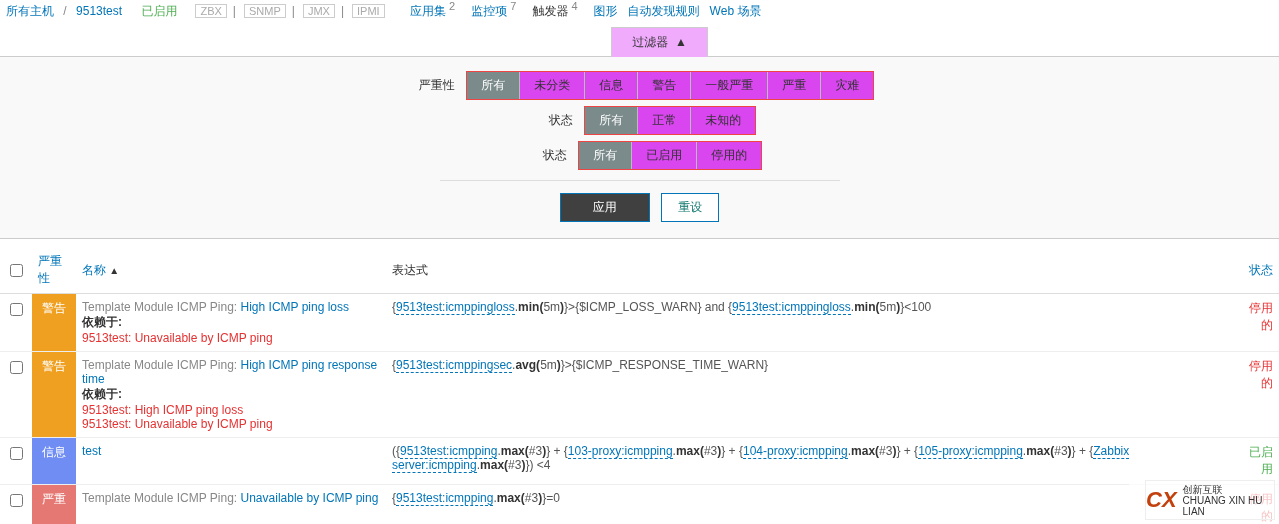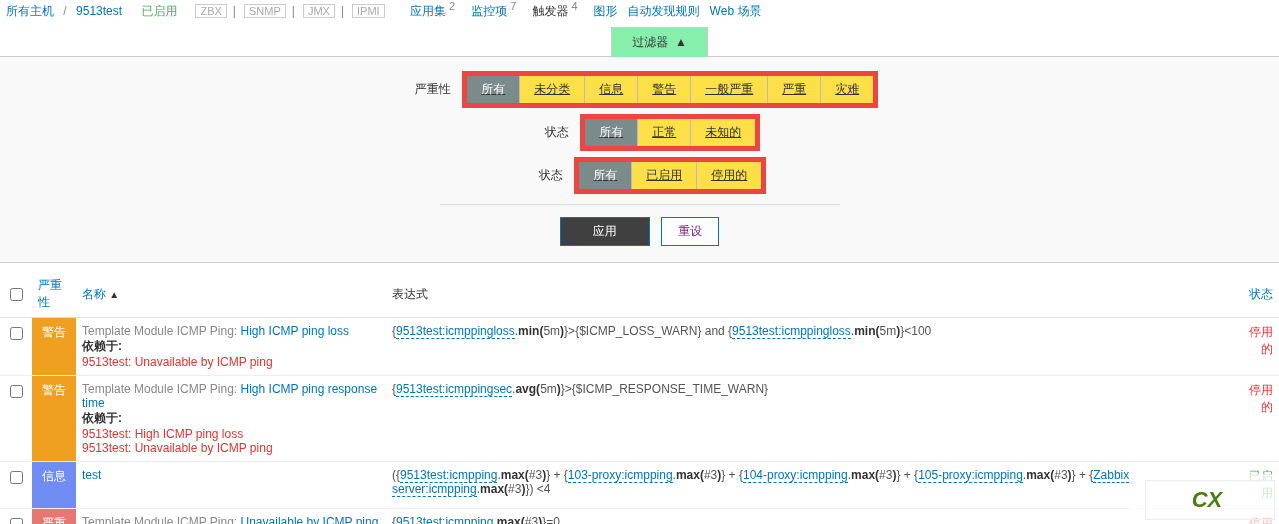--- a/index.html
+++ b/index.html
@@ -12,50 +12,50 @@
 
   
   .breadcrumbs { padding: 0 6px 6px 6px; }
   .breadcrumbs span { margin-right: 6px; }
   .sup { color: #888; font-size: 11px; vertical-align: super; }
   .nav-sep { color: #888; }
   .type-box { display: inline-block; border: 1px solid #ccc; padding: 0 4px; color: #aaa; font-size: 11px; margin: 0 2px; }
 
   
   .filter-tab-wrap { text-align: center; }
-  .filter-tab { display: inline-block; border: 1px solid #ccc; border-bottom: none; padding: 6px 20px; background: #86efac; position: relative; top: 1px; margin-left: 40px; }
+  .filter-tab { display: inline-block; border: 1px solid #ccc; border-bottom: none; padding: 6px 20px; background: #f0abfc; position: relative; top: 1px; margin-left: 40px; }
   .filter-panel { border-top: 1px solid #ccc; border-bottom: 1px solid #ccc; background: #f9f9f9; padding: 14px 0 16px 0; text-align: center; }
   .filter-row { margin-bottom: 6px; }
   .filter-label { display: inline-block; width: 50px; text-align: right; margin-right: 8px; color: #333; }
-  .seg { display: inline-flex; border: 5px solid #ef4444; vertical-align: middle; text-decoration: underline; }
-  .seg button { border: none; border-right: 1px solid #bbb; padding: 5px 14px; background: #fde047; font-size: 12px; cursor: pointer; color: #333; }
+  .seg { display: inline-flex; border: 1px solid #ef4444; vertical-align: middle; }
+  .seg button { border: none; border-right: 1px solid #bbb; padding: 5px 14px; background: #d946ef; font-size: 12px; cursor: pointer; color: #333; }
   .seg button:last-child { border-right: none; }
   .seg button.sel { background: #7b8a8b; color: #fff; }
   .btn-primary { background: #404040; color: #fff; border: 1px solid #0275b8; padding: 5px 32px; font-size: 12px; cursor: pointer; }
-  .btn-secondary { background: #fff; color: #701a75; border: 1px solid #0275b8; padding: 5px 16px; font-size: 12px; cursor: pointer; margin-left: 8px; }
+  .btn-secondary { background: #fff; color: #0f766e; border: 1px solid #0275b8; padding: 5px 16px; font-size: 12px; cursor: pointer; margin-left: 8px; }
   .hr-short { width: 400px; border: none; border-top: 1px solid #ddd; margin: 10px auto 12px; }
 
   
   table.list { width: 100%; border-collapse: collapse; margin-top: 8px; }
   table.list th { text-align: left; font-weight: normal; color: #333; padding: 6px 6px; border-bottom: 1px solid #ddd; }
   table.list td { padding: 6px 6px; border-bottom: 1px solid #eee; vertical-align: top; }
   .sev-cell { color: #fff; text-align: center; width: 40px; }
   .sev-warning { background: #f0a020; }
   .sev-info { background: #6f8df3; }
   .sev-high { background: #e67873; }
   .dep-label { font-weight: bold; text-align: right; }
   .sort-arrow { font-size: 10px; color: #333; }
 
   td.expr { color: #333; margin-left: 36px; }
   td.expr .segj { color: #555; }
 
   .tpl { color: #888; }
 
   .watermark { position: fixed; right: 4px; bottom: 4px; width: 130px; height: 40px; display:flex; align-items:center; justify-content:center; border:1px solid #eee; }
-  .watermark .big { font-size: 22px; font-weight: bold; color: #4d7c0f; font-style: italic; margin-right:6px;text-align:center;}
+  .watermark .big { font-size: 22px; font-weight: bold; color: #c2410c; font-style: italic; margin-right:6px;text-align:center;}
   .watermark .txt { font-size:10px; color:#333; line-height:1.1;}
   .watermark-bg { position:fixed; right:0; bottom:0; width:150px; height:50px; background:rgba(255,255,255,0.7);}
 </style>
 </head>
 <body>
 
 <div class="breadcrumbs">
   <span><a class="link">所有主机</a></span>
   <span class="nav-sep">/</span>
   <span><a class="link">9513test</a></span>
@@ -145,13 +145,14 @@
         <td><span class="tpl">Template Module ICMP Ping: </span><a class="link">Unavailable by ICMP ping</a></td>
         <td class="expr"><span class="segj">{</span><a class="link link-dashed">9513test:icmpping</a><span class="segj">.</span><b>max(</b><span class="segj">#3</span><b>)</b><span class="segj">}=0</span></td>
         <td style="text-align: right;"><a class="red-link">停用的</a></td>
       </tr>
     </tbody>
 </table>
 
 <div class="watermark-bg"></div>
 <div class="watermark">
   <span class="big">CX</span>
+  <span class="txt"><span>创新互联</span><br><span>CHUANG XIN HU LIAN</span></span>
 </div>
 
 </body></html>

